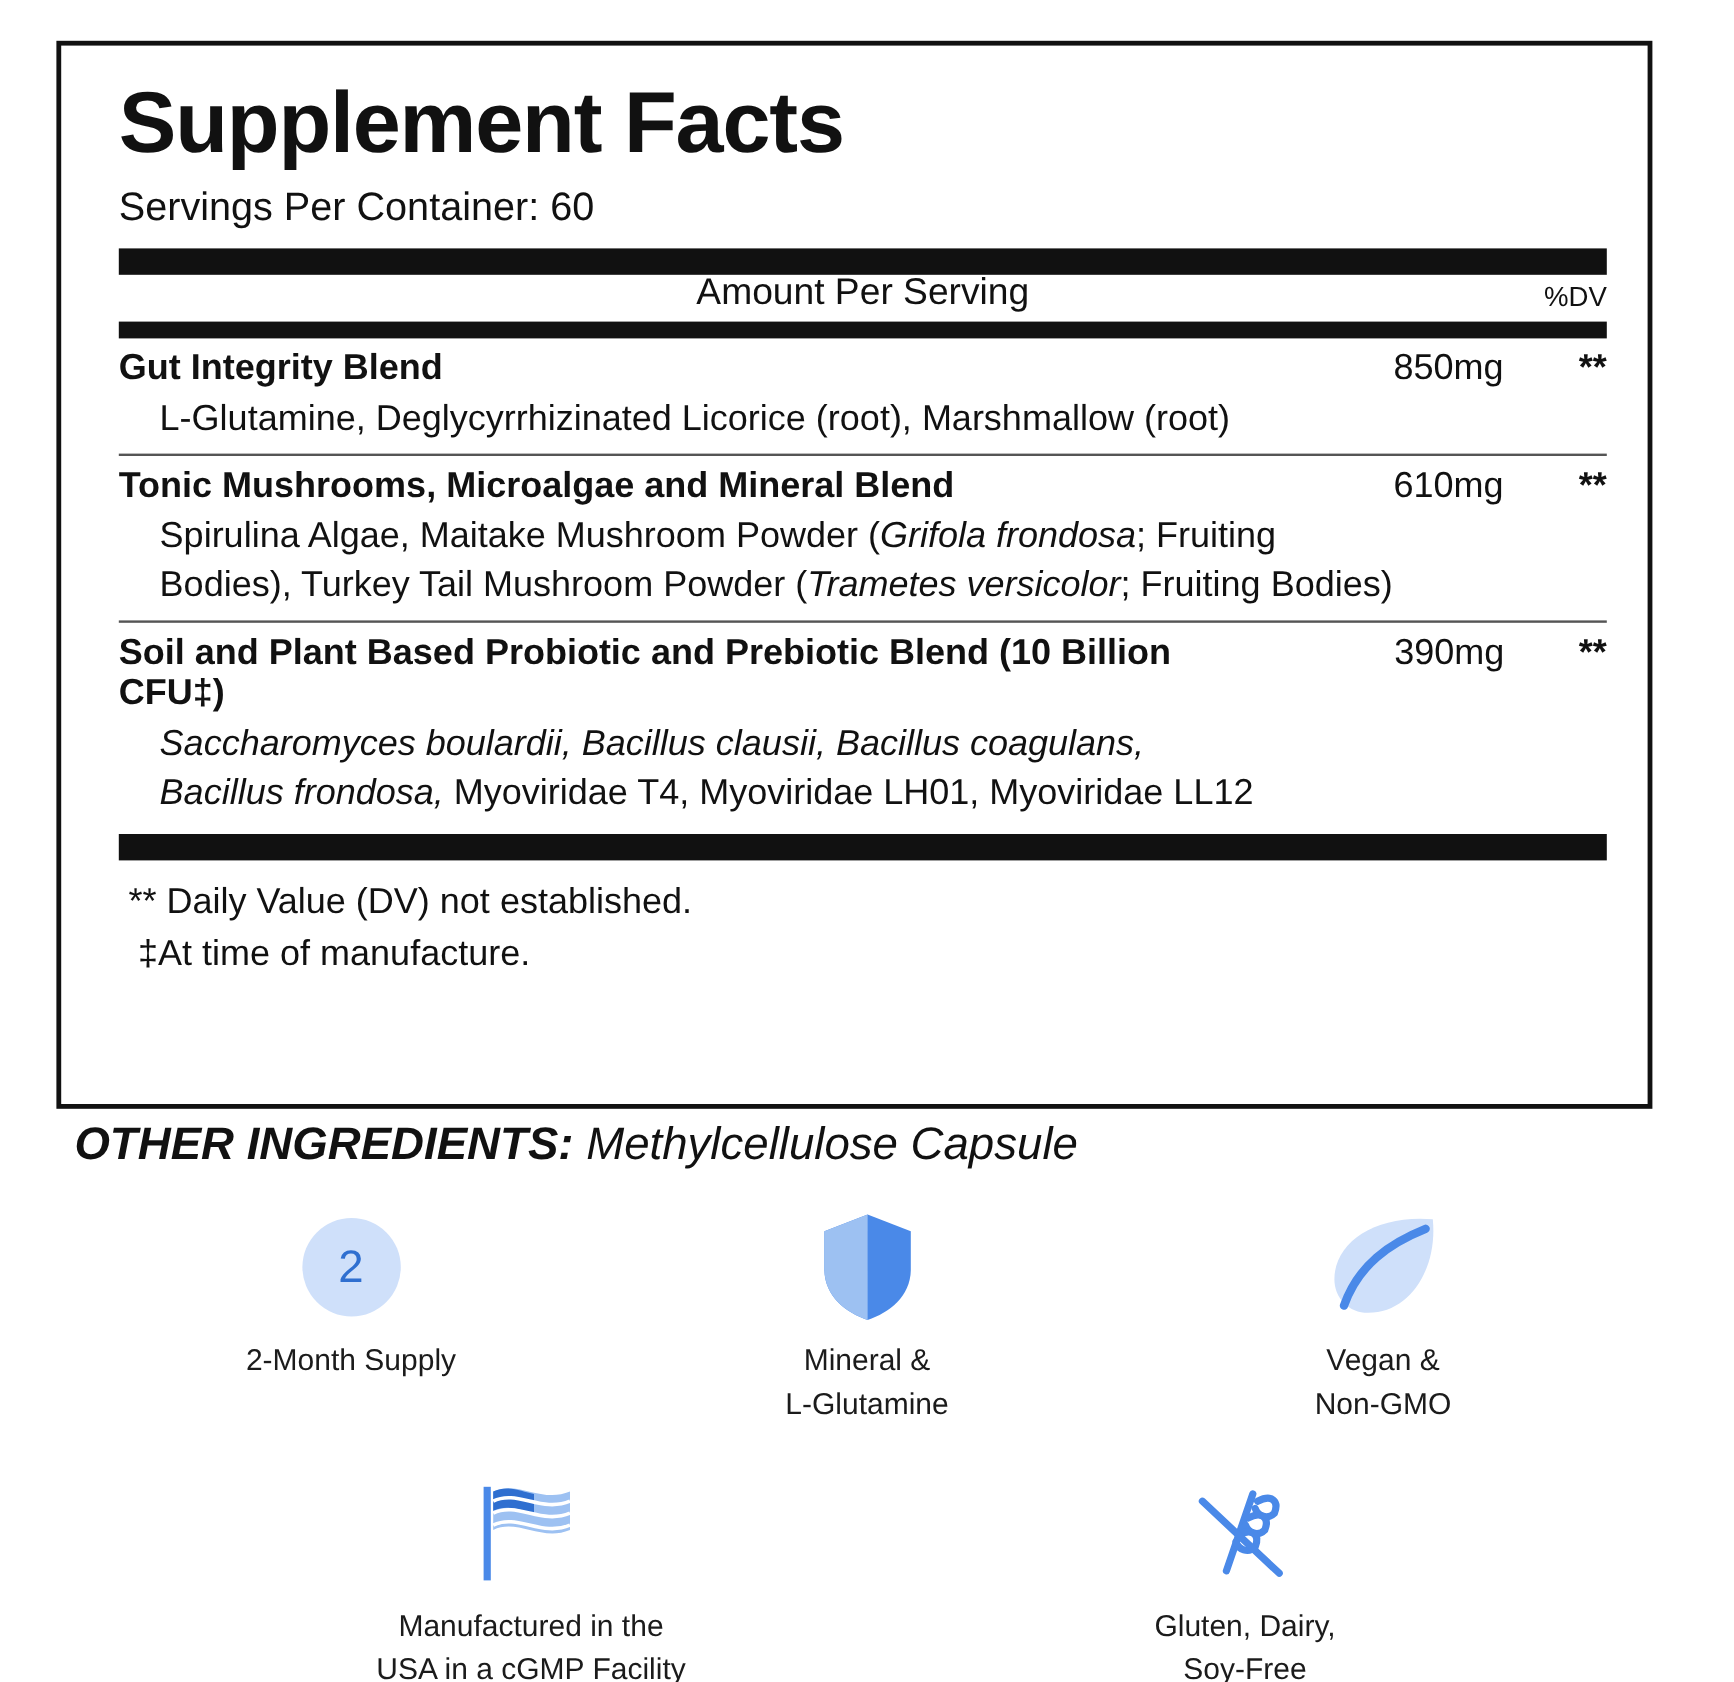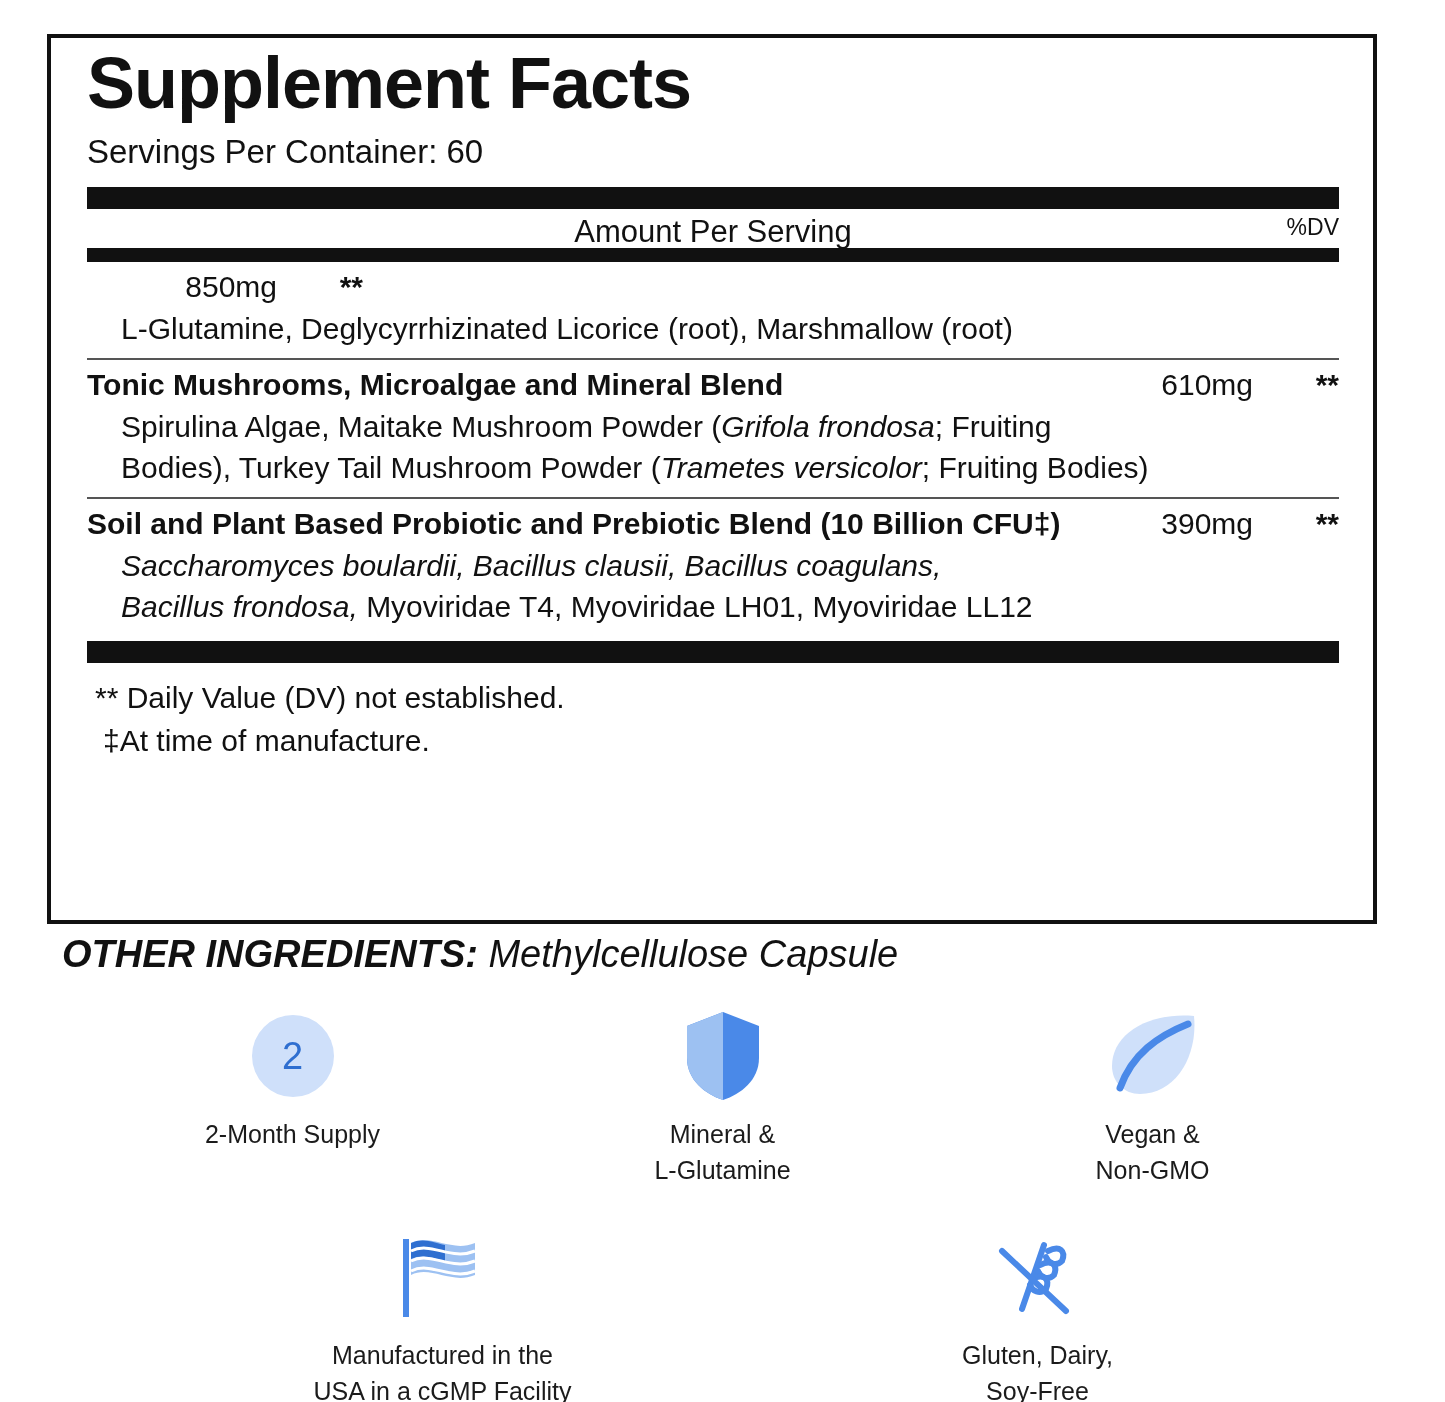--- a/index.html
+++ b/index.html
@@ -21,21 +21,22 @@
     position: absolute;
     left: 47px;
     top: 34px;
     width: 1330px;
     height: 890px;
     border: 4px solid #111111;
     background: #ffffff;
     box-sizing: border-box;
   }
   .panel-inner {
-    padding: 4px 34px 0 36px;
+    padding: 24px 34px 0 36px;
+    margin-left: 12px;
   }
   .sf-title {
     font-size: 72px;
     font-weight: 700;
     letter-spacing: -1px;
     line-height: 1.05;
     margin: 4px 0 6px 0;
   }
   .serving-line {
     font-size: 33px;
@@ -51,21 +52,21 @@
     height: 7px;
     background: #111111;
   }
   .rule-hair {
     height: 2px;
     background: #555555;
   }
 
   .row {
     display: flex;
-    align-items: flex-start;
+    align-items: flex-end;
     justify-content: space-between;
   }
   .amount-row {
     font-size: 31px;
     padding: 5px 0 7px 0;
     position: relative;
   }
   .amount-center {
     position: absolute;
     left: 0;
@@ -209,20 +210,21 @@
       <span class="amount-center">Amount Per Serving</span>
       <span class="dv-right">%DV</span>
     </div>
 
     <div class="rule-med"></div>
 
 
     <div class="rule-med"></div>
 
     <div class="blend-row">
+      <span class="blend-name">Gut Integrity Blend</span>
       <span class="blend-amt">850mg</span>
       <span class="blend-dv">**</span>
     </div>
     <div class="blend-desc">L-Glutamine, Deglycyrrhizinated Licorice (root), Marshmallow (root)</div>
 
     <div class="rule-hair"></div>
 
     <div class="blend-row">
       <span class="blend-name">Tonic Mushrooms, Microalgae and Mineral Blend</span>
       <span class="blend-amt">610mg</span>

